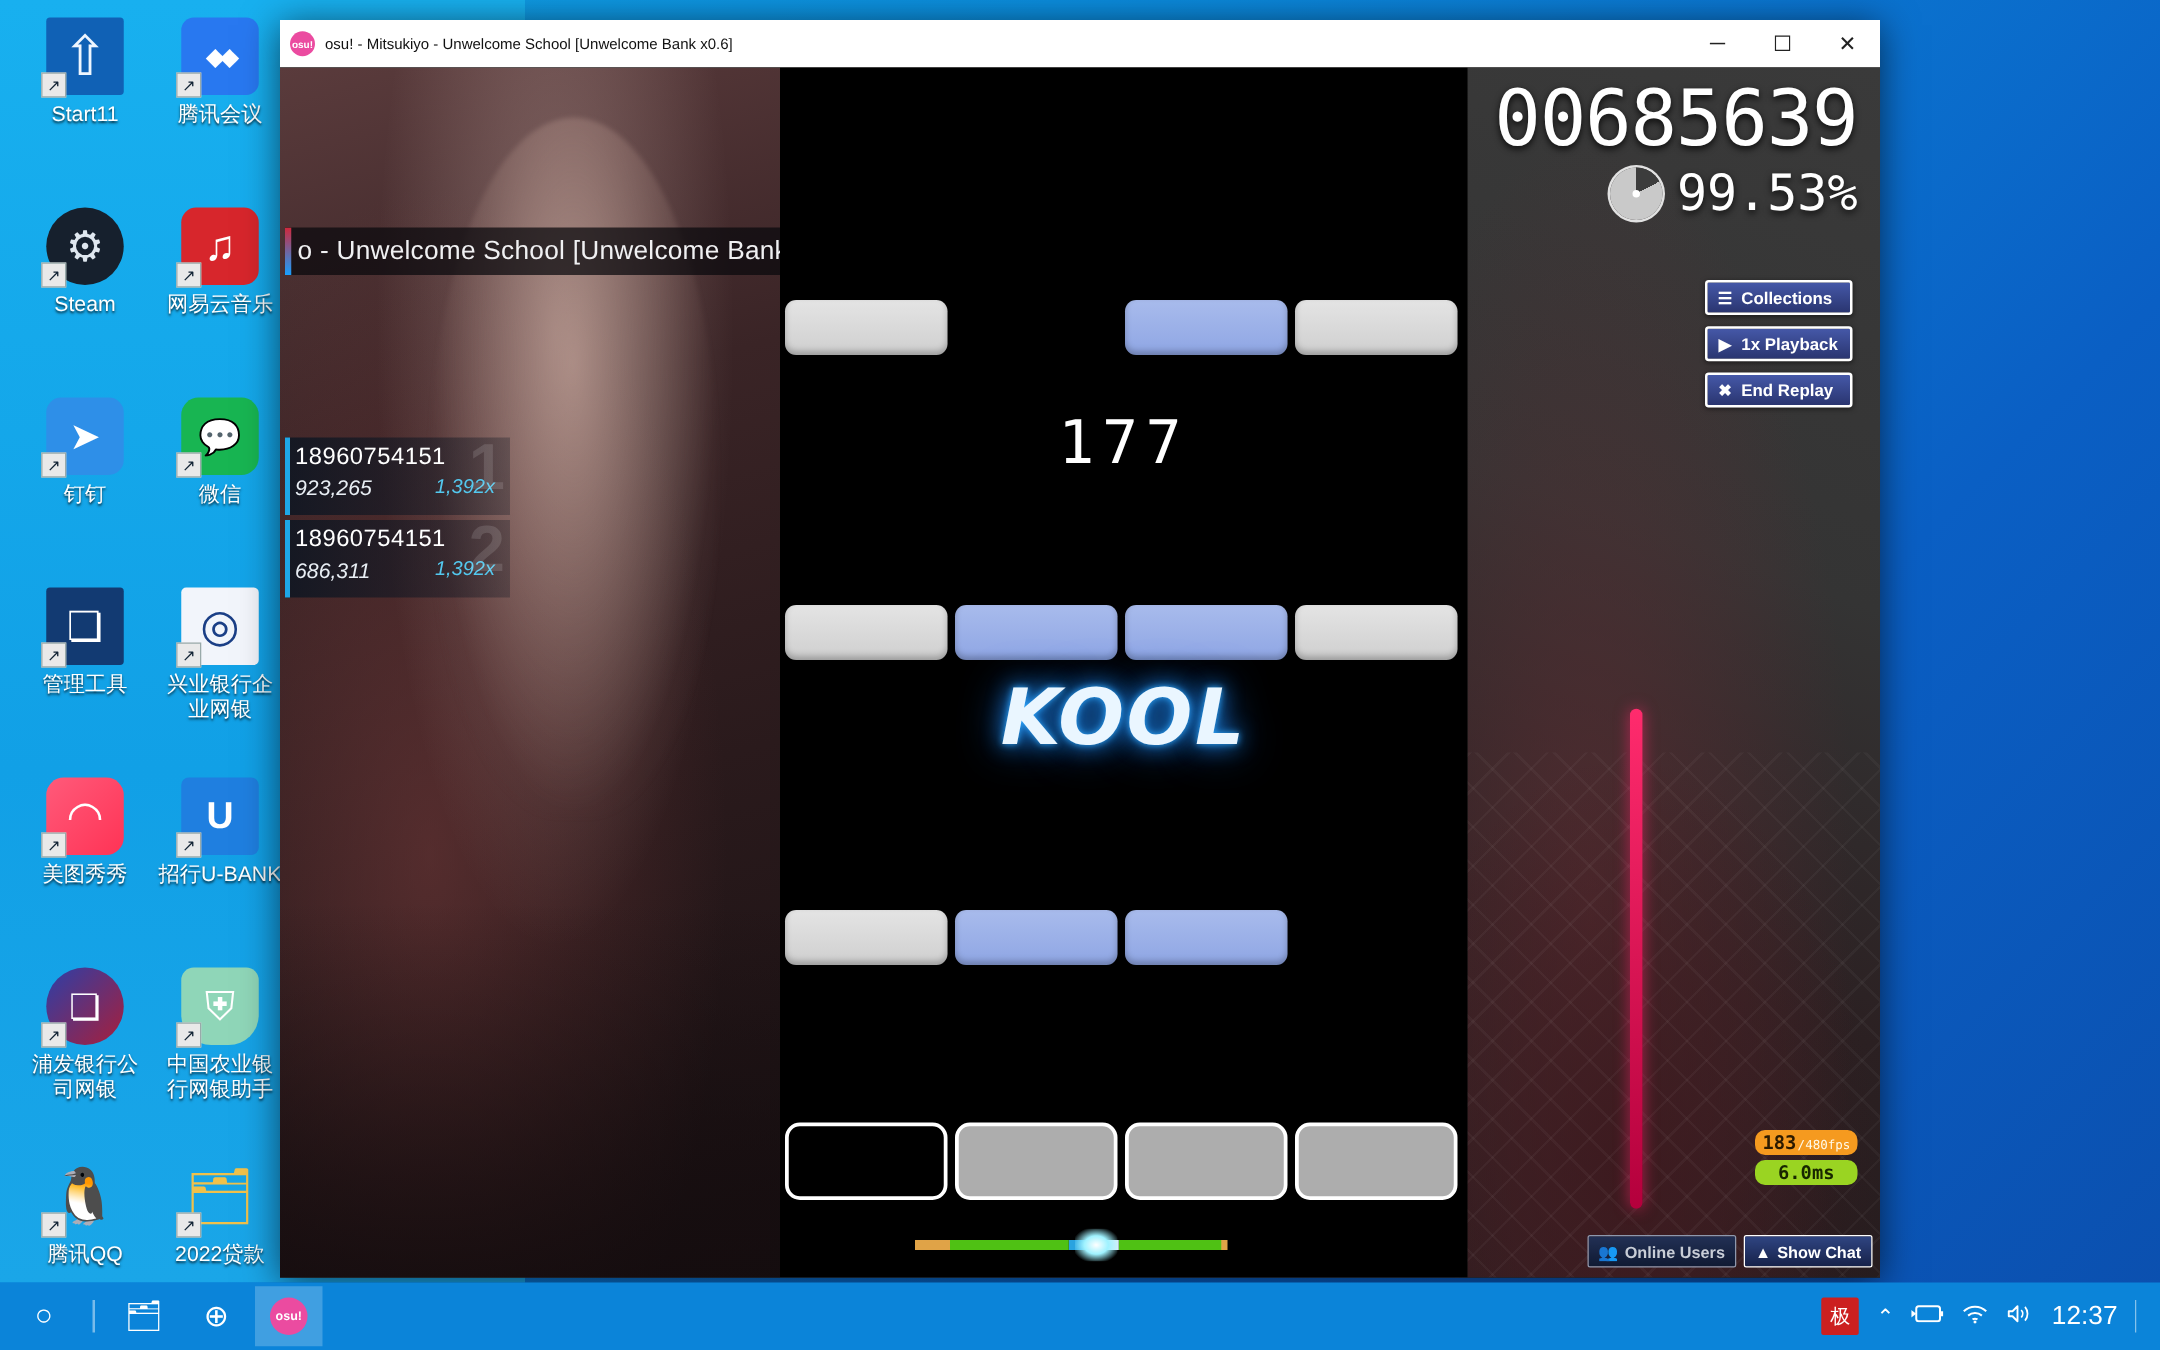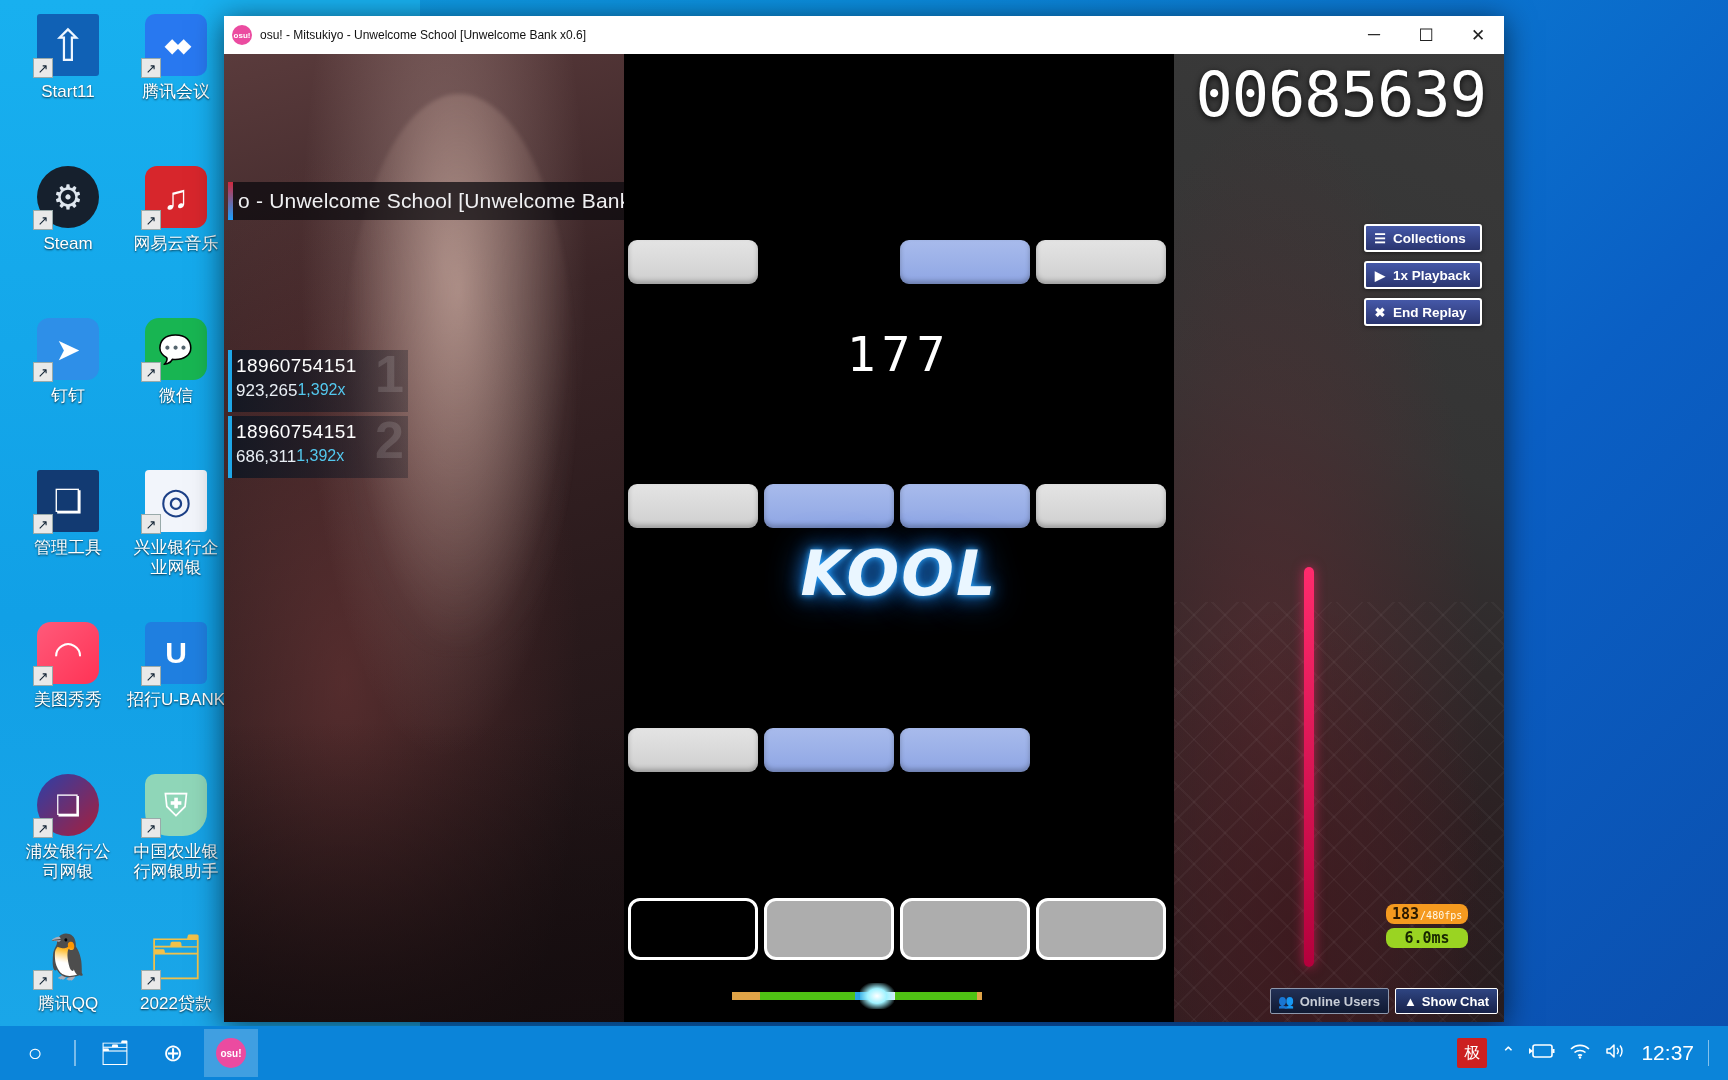--- a/index.html
+++ b/index.html
@@ -143,21 +143,21 @@
 
   
   #leaderboard{ position:absolute; left:4px; top:296px; width:180px; }
   .lb-entry{
     position:relative; height:62px; margin-bottom:4px;
     background: linear-gradient(90deg, rgba(14,22,34,.88), rgba(14,22,34,.30));
     padding:5px 6px 0 8px;
   }
   .lb-entry .stripe{ position:absolute; left:0; top:0; width:4px; height:100%; background:#1ea7e8; }
   .lb-entry .name{ font-size:19px; color:#fff; letter-spacing:.4px; }
-  .lb-entry .row2{ display:flex; margin-top:4px; padding-right:6px; }
+  .lb-entry .row2{ display:flex; justify-content:space-between; margin-top:4px; padding-right:6px;font-style:italic; }
   .lb-entry .score{ font-size:17px; color:#e8eef4; }
   .lb-entry .combo{ font-size:16px; color:#53c8ee; }
   .lb-entry .rank{
     position:absolute; right:4px; top:-2px; font-size:52px; line-height:1;
     color: rgba(255,255,255,.13); font-weight:bold;
   }
 
   
   #playfield{
     position:absolute; left:400px; top:0; width:550px; height:968px;
@@ -238,21 +238,21 @@
 
   
   #health{
     position:absolute; right:190px; bottom:55px; width:10px; height:400px;
     background: linear-gradient(180deg,#ff2b6d,#b4003c);
     border-radius:5px;
     box-shadow: 0 0 12px rgba(255,40,110,.6);
   }
 
   
-  #fps{ position:absolute; right:36px; bottom:74px; width:82px; }
+  #fps{ position:absolute; right:18px; bottom:74px; width:82px; }
   #fps-top{
     background:#f59a1f; border-radius:8px; padding:1px 6px; text-align:left;
     color:#2b1a00; font-family:"DejaVu Sans Mono", monospace;
     display:flex; align-items:baseline; gap:1px; margin-bottom:4px;
   }
   #fps-top .big{ font-size:15px; font-weight:bold; }
   #fps-top .small{ font-size:10px; color:#fff9e8; }
   #fps-ms{
     background:#9ad422; border-radius:8px; padding:1px 6px; text-align:center;
     color:#172600; font-size:15px; font-weight:bold;
@@ -458,20 +458,24 @@
             <div class="pg-seg" style="left: 137px; width: 26px; background: rgb(216, 238, 248);"></div>
             <div class="pg-seg" style="left: 123px; width: 14px; background: rgb(42, 163, 224);"></div>
             <div class="pg-seg" style="left: 28px; width: 95px; background: rgb(79, 193, 20);"></div>
             <div class="pg-seg" style="left: 0px; width: 28px; background: rgb(224, 163, 71);"></div>
           <div id="pg-marker" style="left: 128px;"></div>
         </div>
       </div>
 
       <div id="score">00685639</div>
 
+      <div id="acc-row">
+        <div id="acc-pie"></div>
+        <div id="accuracy">99.53%</div>
+      </div>
 
       <div id="right-menu">
           <div class="rbtn">
             <span class="ri">☰</span>
             <span>Collections</span>
           </div>
           <div class="rbtn">
             <span class="ri">▶</span>
             <span>1x Playback</span>
           </div>

